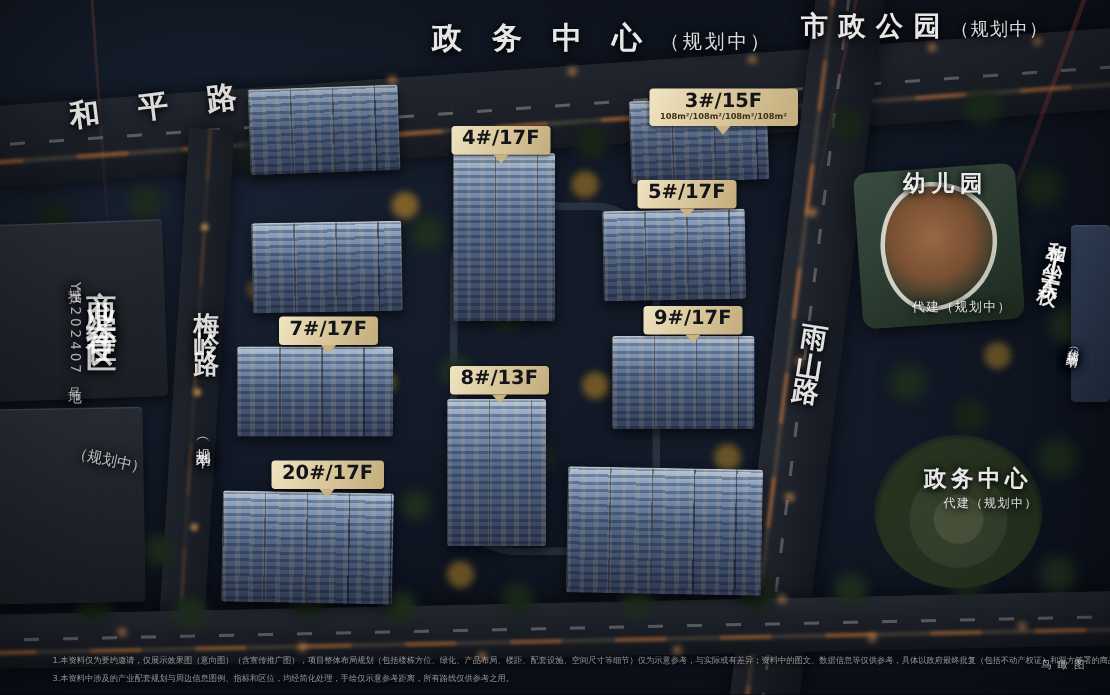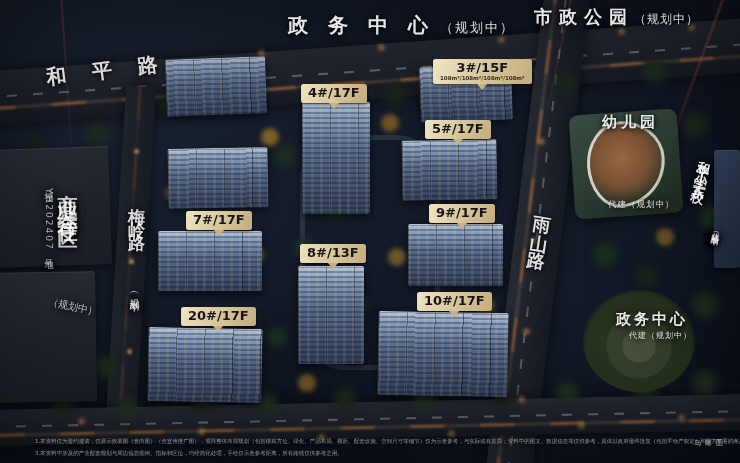--- a/index.html
+++ b/index.html
@@ -228,23 +228,20 @@
   </div>
   <div class="plate" id="p7">
     <div class="plate-label">7#/17F</div>
   </div>
   <div class="plate" id="p8">
     <div class="plate-label">8#/13F</div>
   </div>
   <div class="plate" id="p9">
     <div class="plate-label">9#/17F</div>
   </div>
-  <div class="plate" id="p10">
-    <div class="plate-label">10#/17F</div>
-  </div>
   <div class="plate" id="p11">
     <div class="plate-label">20#/17F</div>
   </div>
 
   <div class="footer">
     <div>1.本资料仅为要约邀请，仅展示效果图（意向图）（含宣传推广图），项目整体布局规划（包括楼栋方位、绿化、产品布局、楼距、配套设施、空间尺寸等细节）仅为示意参考，与实际或有差异；资料中的图文、数据信息等仅供参考，具体以政府最终批复（包括不动产权证）和双方签署的商品房买卖合同文本以及现场实际交付标准为准。</div>
     <div>3.本资料中涉及的产业配套规划与周边信息图例、指标和区位，均经简化处理，手绘仅示意参考距离，所有路线仅供参考之用。</div>
   </div>
   <div class="corner">鸟瞰图</div>
 

